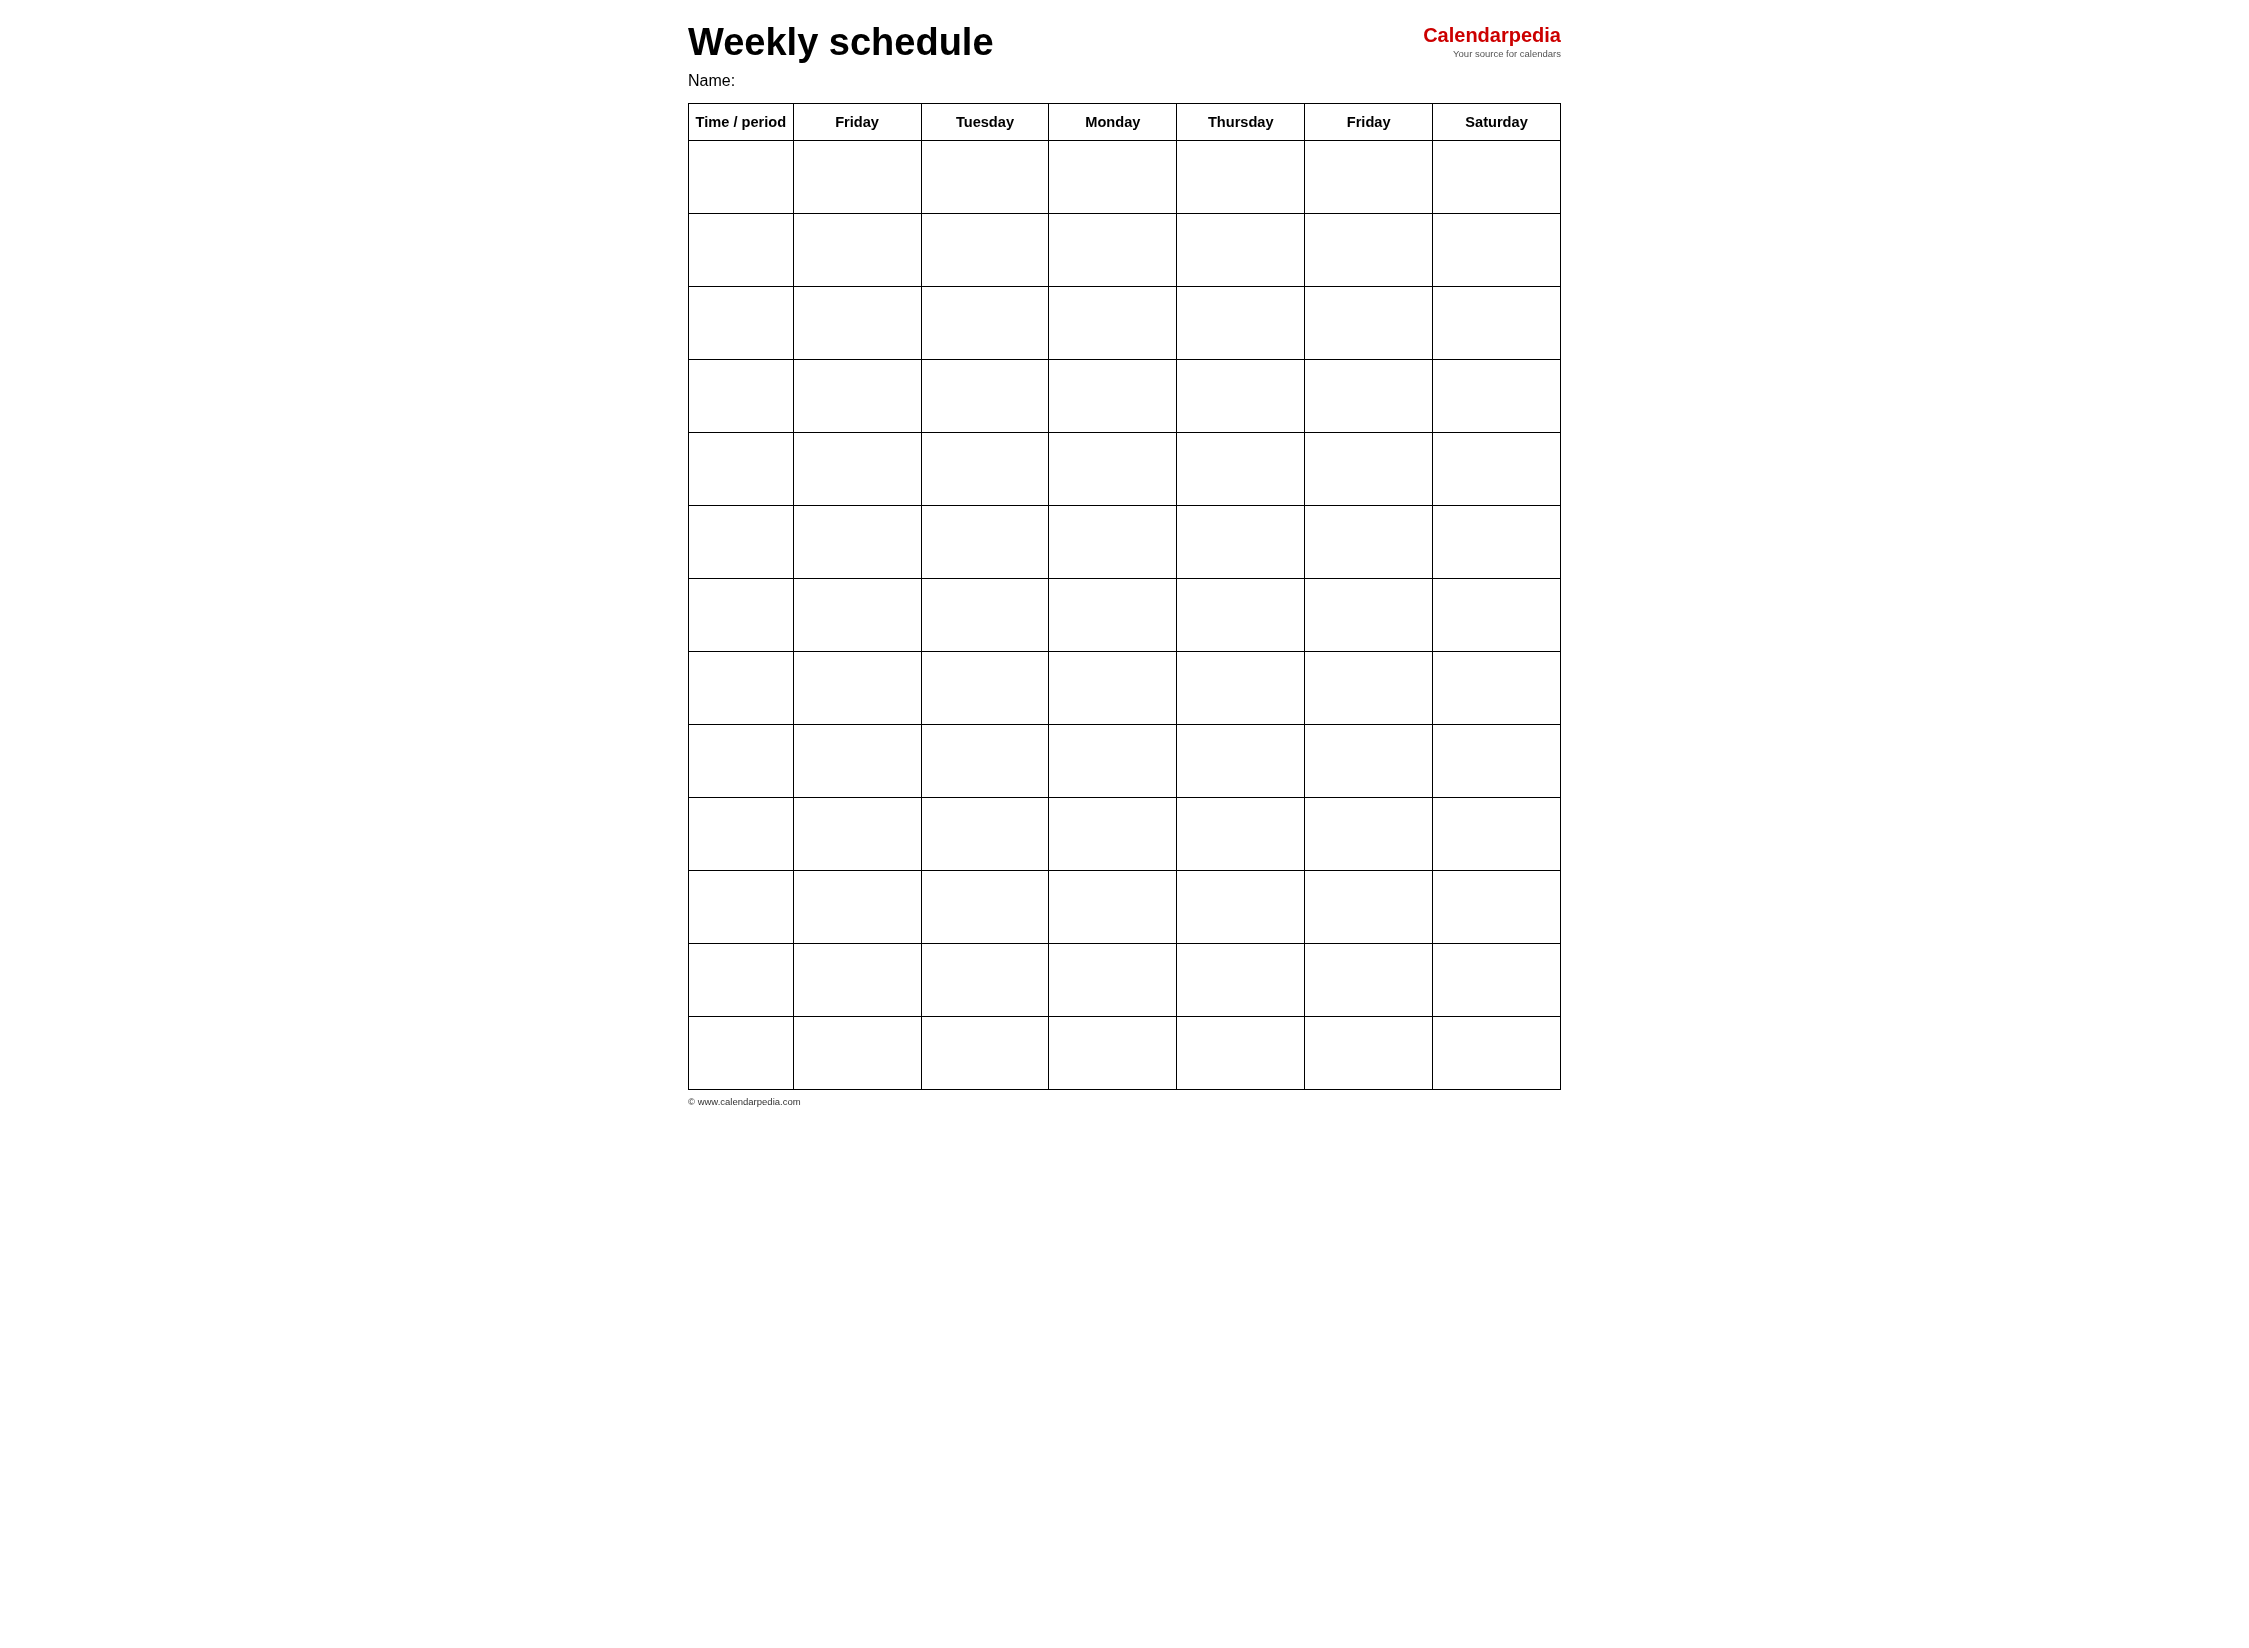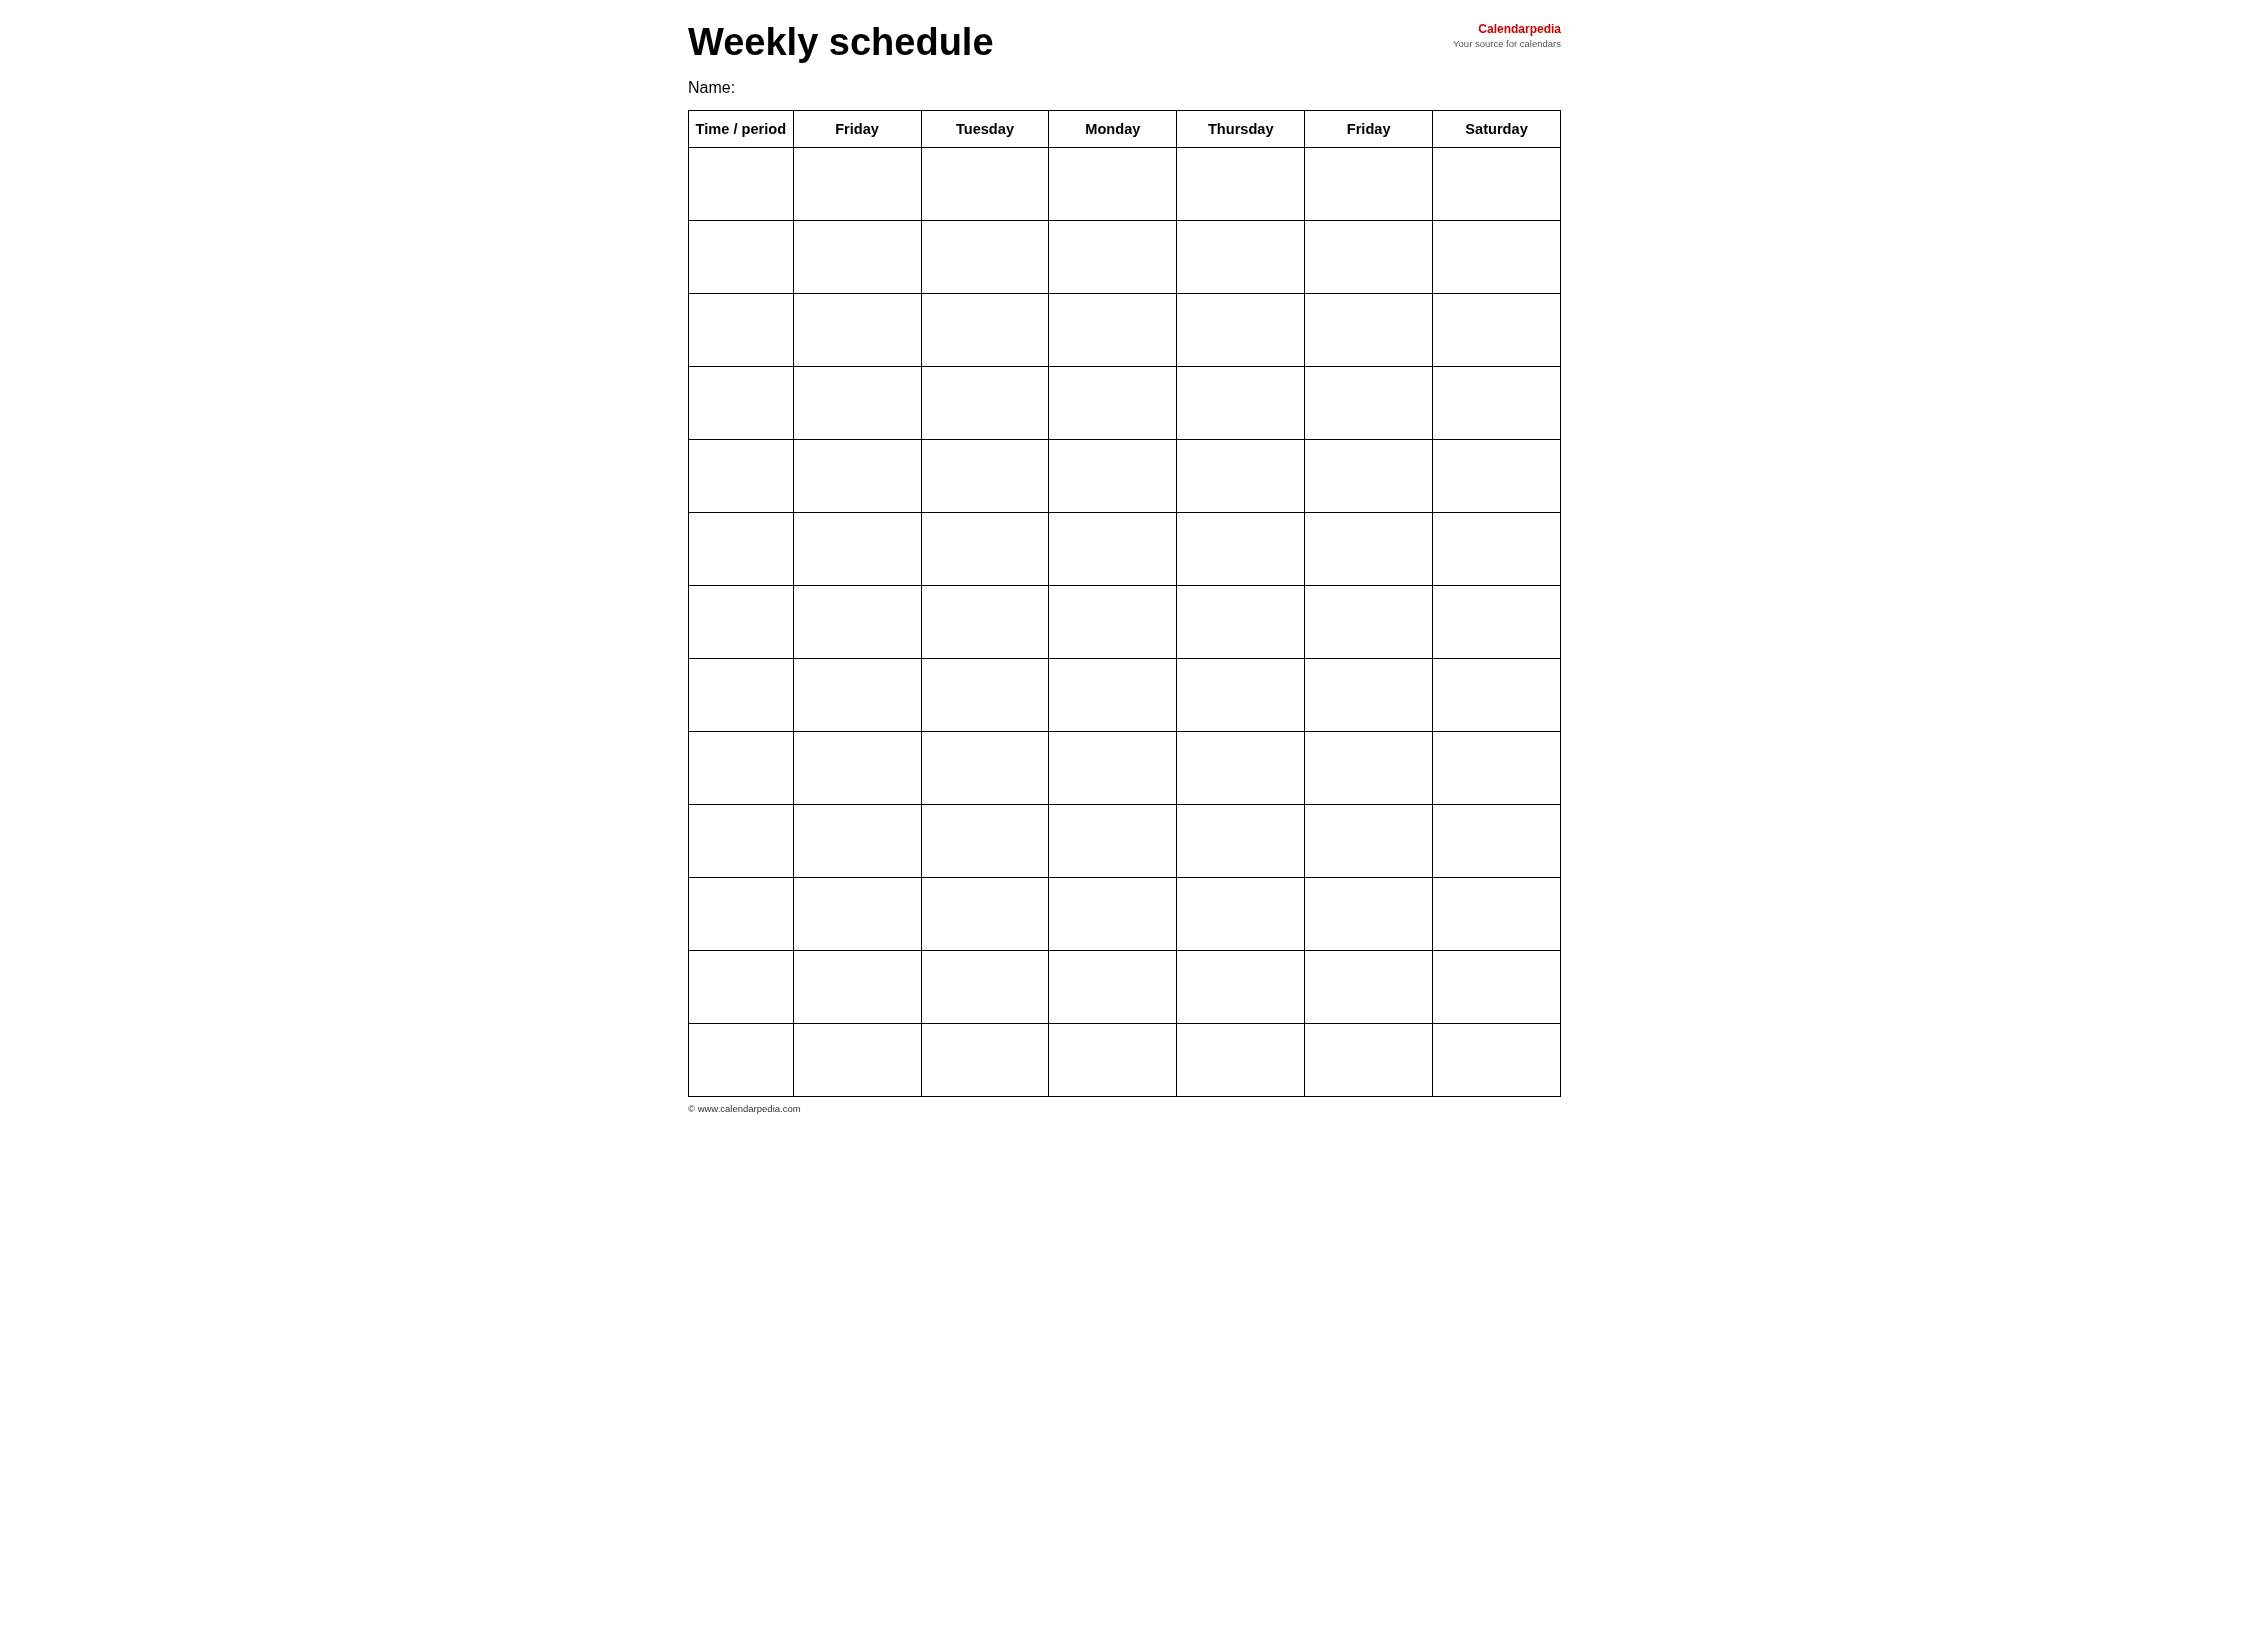--- a/index.html
+++ b/index.html
@@ -18,38 +18,38 @@
 
     .page-wrapper {
       max-width: 873px;
       margin: 0 auto;
     }
 
     .header-row {
       display: flex;
       justify-content: space-between;
       align-items: flex-start;
-      margin-bottom: 15px;
+      margin-bottom: 8px;
       gap: 39px;
     }
 
     .page-title {
       font-size: 38px;
       font-weight: bold;
       color: #000000;
       line-height: 1.1;
     }
 
     .logo-container {
       text-align: right;
       line-height: 1.3;
     }
 
     .logo-main {
-      font-size: 12px;
+      font-size: 20px;
       font-weight: normal;
       color: #000000;
     }
 
     .logo-main span {
       color: #cc0000;
       font-weight: bold;
     }
 
     .logo-sub {

